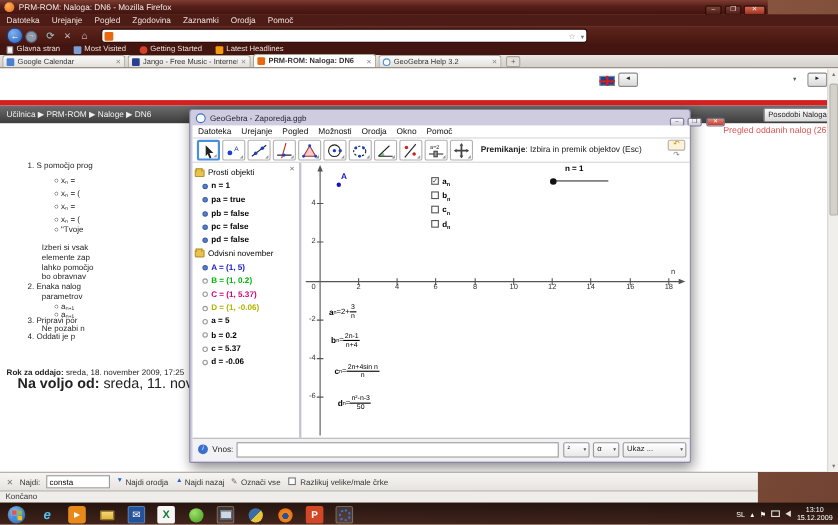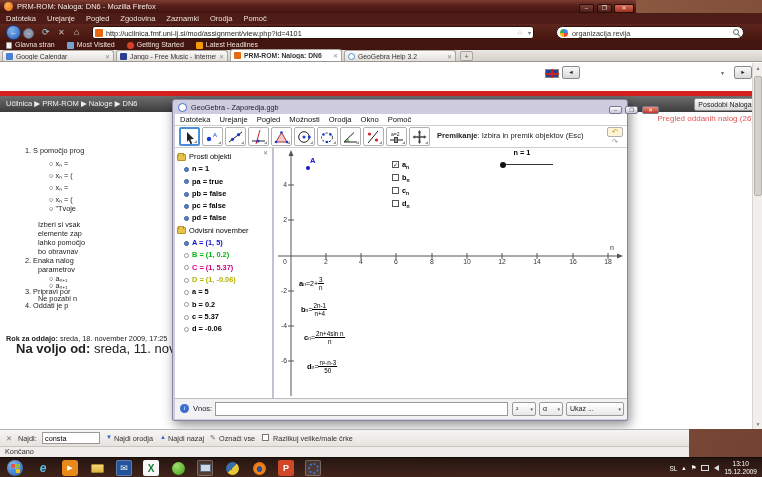--- a/index.html
+++ b/index.html
@@ -1,19 +1,19 @@
 <!DOCTYPE html>
 <html><head>
 <meta charset="utf-8">
 <style>
   *{margin:0;padding:0;box-sizing:border-box;font-family:"Liberation Sans",sans-serif}
   #root{position:relative;width:762px;height:477px;overflow:hidden;background:linear-gradient(115deg,#6a3a2c,#925e44 55%,#714232);font-family:"Liberation Sans",sans-serif}
   .abs{position:absolute}
   
-  .ff-title{left:0;top:0;width:636px;height:13px;background:linear-gradient(#7d3c30,#56201a 45%,#431410);color:#f3e9e3;font-size:7.5px;line-height:13px}
+  .ff-title{left:0;top:0;width:698px;height:13px;background:linear-gradient(#7d3c30,#56201a 45%,#431410);color:#f3e9e3;font-size:7.5px;line-height:13px}
   .ff-menu{left:0;top:13px;width:762px;height:11px;background:#4e1c16;color:#eddfd8;font-size:7.5px;line-height:11px;display:flex;gap:11px;padding-left:6px}
   .ff-nav{left:0;top:24px;width:762px;height:16px;background:linear-gradient(#5d251d,#47170f)}
   .ff-bm{left:0;top:40px;width:762px;height:10px;background:#431510;color:#eddfd8;font-size:7px;line-height:10px;display:flex;gap:12px;padding-left:6px;align-items:center}
   .ff-tabs{left:0;top:50px;width:762px;height:12px;background:linear-gradient(#e9e7e3,#d3cfca);border-bottom:1px solid #9b968f;display:flex;align-items:flex-end}
   .tab{height:11px;width:112px;margin-left:2px;border:1px solid #a9a49c;border-bottom:none;border-radius:3px 3px 0 0;background:linear-gradient(#fbfaf9,#e3e0db);display:flex;align-items:center;gap:3px;padding:0 3px;font-size:6.8px;color:#333}
   .tab.active{background:#fff;height:12px}
   .tab .lbl{flex:1;overflow:hidden;white-space:nowrap}
   .tab .x{color:#8a8a8a;font-size:6px}
   .fav{width:7px;height:7px;border-radius:1px;flex:0 0 auto}
   .win-btn{display:inline-block;width:15px;height:9px;border:1px solid #2a0c08;border-radius:2px;background:linear-gradient(#7a4338,#4e1c14);color:#f0e4de;font-size:6px;line-height:7px;text-align:center}
@@ -96,30 +96,22 @@
   </div>
 
   <div class="abs ff-nav">
     <span class="abs" style="left:6px;top:1px;width:15px;height:15px;border-radius:50%;background:radial-gradient(circle at 35% 30%,#7fb2ee,#2a5fb8);border:1px solid #1a3a78;color:#fff;font-size:8px;text-align:center;line-height:13px">←</span>
     <span class="abs" style="left:23px;top:4px;width:11px;height:11px;border-radius:50%;background:#8d98ab;border:1px solid #5a6478;color:#eee;font-size:6px;text-align:center;line-height:9px">→</span>
     <span class="abs" style="left:42px;top:3px;color:#9fd4dc;font-size:9px">⟳</span>
     <span class="abs" style="left:58px;top:4px;color:#c9beba;font-size:8px">✕</span>
     <span class="abs" style="left:74px;top:3px;color:#e8ded8;font-size:9px">⌂</span>
     <span class="abs" style="left:92px;top:2px;width:442px;height:13px;background:#fff;border:1px solid #2d0d08;border-radius:3px">
       <span class="abs" style="left:2px;top:2px;width:8px;height:8px;background:#e8680f;border-radius:1px"></span>
-      <span class="abs" style="left:13px;top:2px;font-size:7.3px;color:#222;white-space:nowrap">http://ucilnica.fmf.uni-lj.si/mod/assignment/view.php?id=4101</span>
       <span class="abs" style="right:10px;top:2px;font-size:7px;color:#999">☆</span>
       <span class="abs" style="right:2px;top:2px;font-size:6px;color:#777">▾</span>
-    </span>
-    <span class="abs" style="left:556px;top:2px;width:188px;height:13px;background:#fff;border:1px solid #2d0d08;border-radius:7px">
-      <span class="abs" style="left:3px;top:2px;width:8px;height:8px;border-radius:50%;background:conic-gradient(#4285f4 0 25%,#ea4335 0 50%,#fbbc05 0 75%,#34a853 0)"></span>
-      <span class="abs" style="left:15px;top:2px;font-size:7.3px;color:#333;white-space:nowrap">organizacija revija</span>
-      <span class="abs" style="right:4px;top:2px;width:6px;height:6px;border:1.4px solid #666;border-radius:50%">
-          <span class="abs" style="right:-3px;bottom:-2px;width:4px;height:1.4px;background:#666;transform:rotate(45deg)"></span>
-        </span>
     </span>
   </div>
 
   <div class="abs ff-bm">
     <span style="display:flex;align-items:center;gap:3px">
         <span class="fav" style="width:6px;height:7px;background:#f4f4f4;border:1px solid #999"></span>
         <span>Glavna stran</span>
       </span>
     <span style="display:flex;align-items:center;gap:3px">
         <span class="fav" style="background:#7a9fd4"></span>

